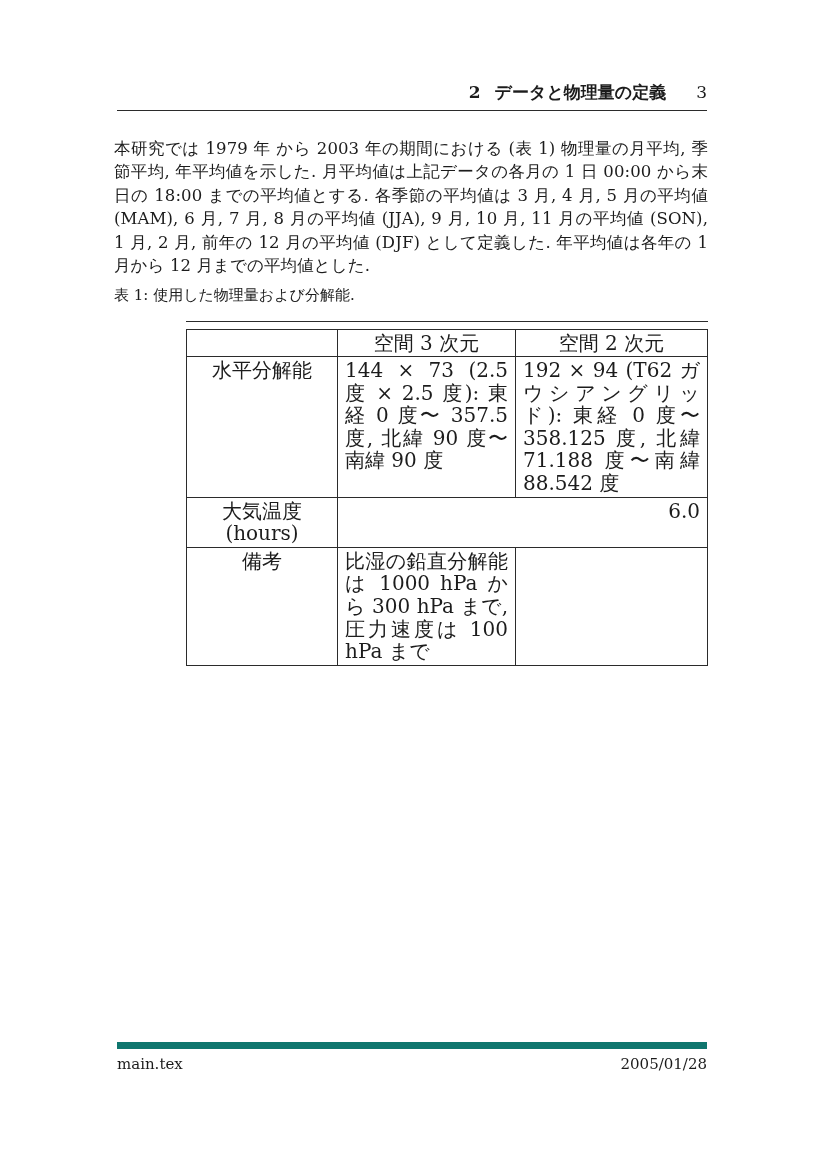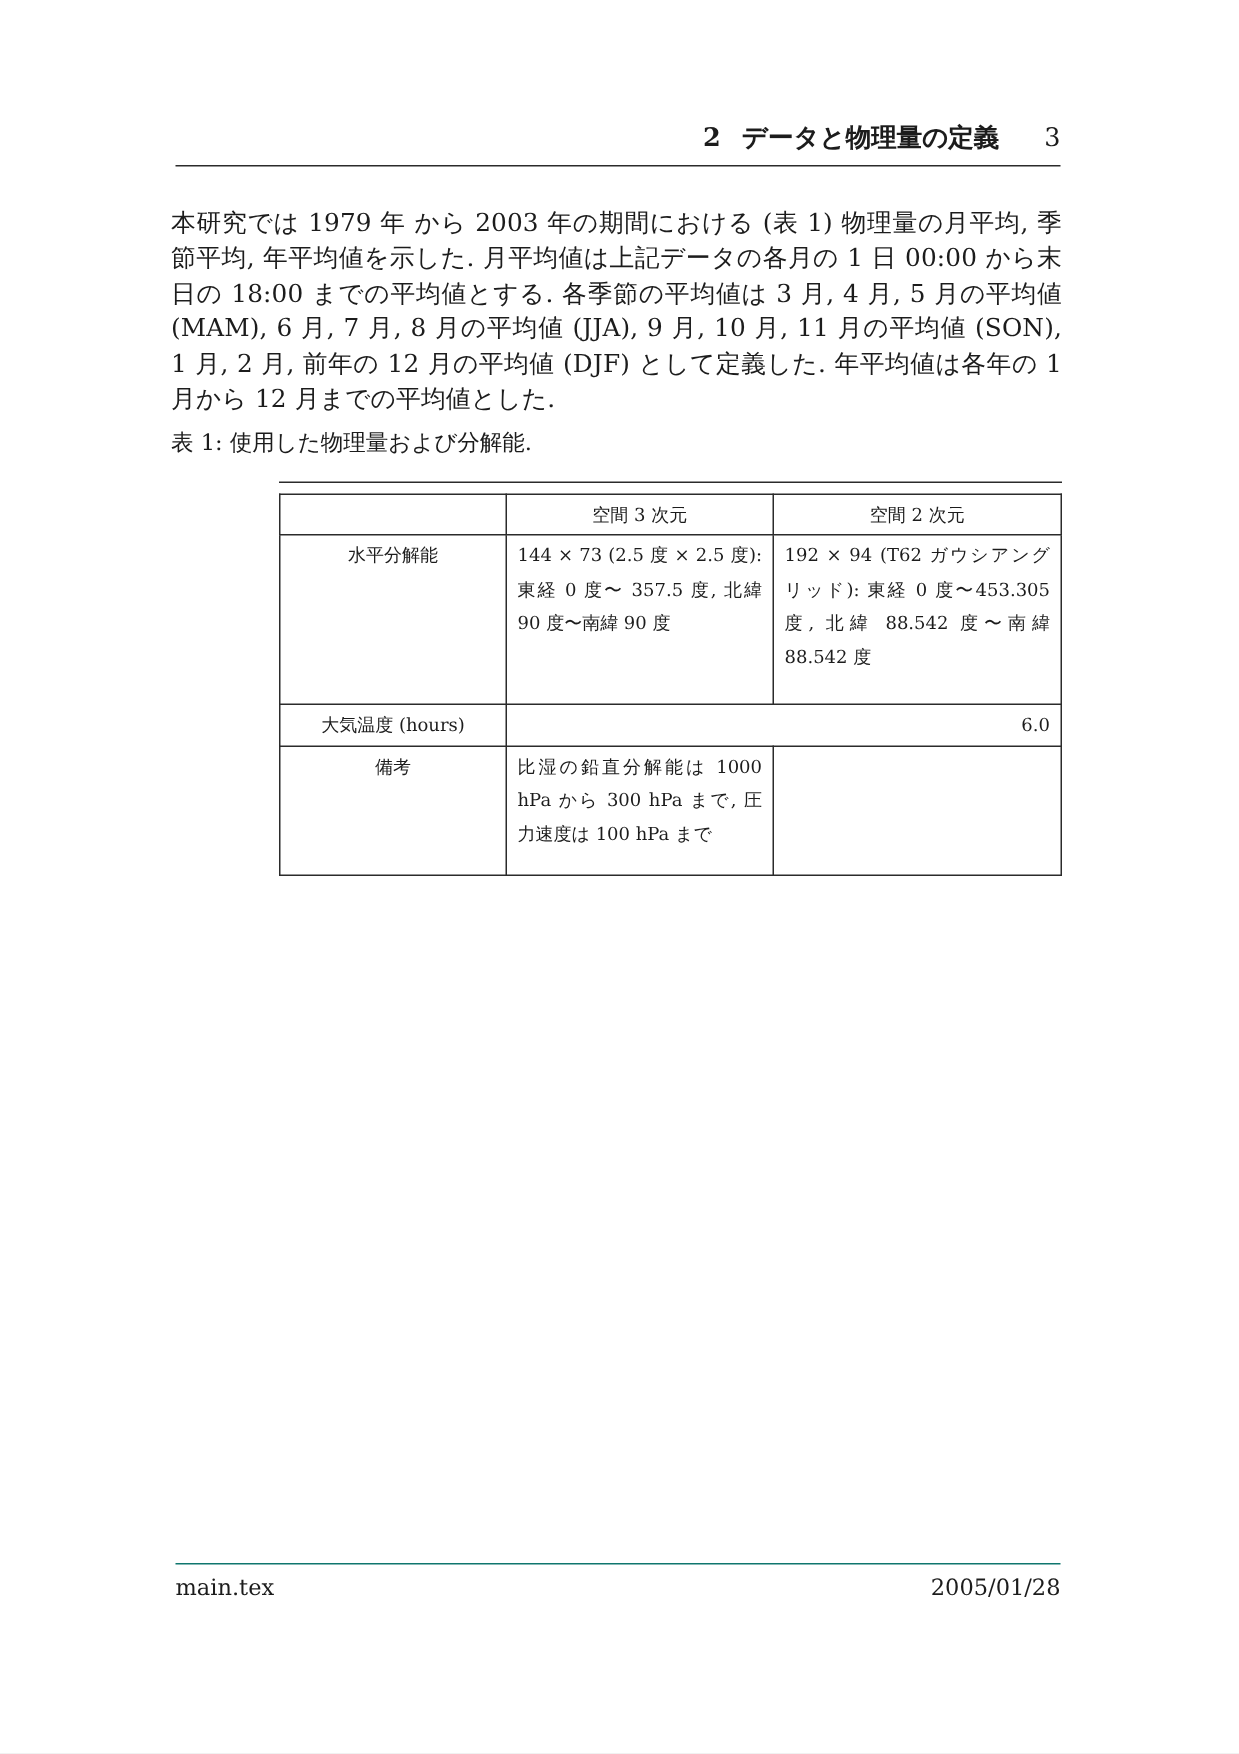--- a/index.html
+++ b/index.html
@@ -62,21 +62,21 @@
     top: 321px;
     width: 522px;
     border-top: 1px solid #2b2b2b;
     padding-top: 7px;
     box-sizing: border-box;
   }
   table.res-table {
     border-collapse: collapse;
     width: 521px;
     table-layout: fixed;
-    font-size: 12px;
+    font-size: 20px;
   }
   table.res-table th,
   table.res-table td {
     border: 1px solid #2b2b2b;
     padding: 2px 7px 2px 7px;
     box-sizing: border-box;
     vertical-align: top;
     line-height: 22.6px;
     font-weight: normal;
   }
@@ -92,21 +92,21 @@
   tr.r-vert  td { height: 95px;  }
   tr.r-time  td { height: 26px;  }
   tr.r-note  td { height: 86px; margin-left: 22px;  }
 
   
   .footer {
     position: absolute;
     left: 117px;
     top: 1042px;
     width: 590px;
-    border-top: 1px solid #0f766e;
+    border-top: 7px solid #0f766e;
     padding-top: 6px;
     display: flex;
     justify-content: space-between;
     font-size: 15px;
   }
 </style>
 </head>
 <body>
 
 <div class="page">
@@ -128,21 +128,21 @@
         </colgroup>
       <tbody>
         <tr class="head-row">
           <th></th>
           <th>空間 3 次元</th>
           <th>空間 2 次元</th>
         </tr>
         <tr class="r-horiz">
           <td class="lbl">水平分解能</td>
           <td class="cell">144 × 73 (2.5 度 × 2.5 度): 東経 0 度〜 357.5 度, 北緯 90 度〜南緯 90 度</td>
-          <td class="cell">192 × 94 (T62 ガウシアングリッド): 東経 0 度〜453.305 度, 北緯 88.542 度〜南緯 88.542 度</td>
+          <td class="cell">192 × 94 (T62 ガウシアングリッド): 東経 0 度〜358.125 度, 北緯 71.188 度〜南緯 88.542 度</td>
         </tr>
         <tr class="r-time">
           <td class="lbl">大気温度 (hours)</td>
           <td class="merged" colspan="2">6.0</td>
         </tr>
         <tr class="r-note">
           <td class="lbl">備考</td>
           <td class="cell">比湿の鉛直分解能は 1000 hPa から 300 hPa まで, 圧力速度は 100 hPa まで</td>
           <td class="cell"></td>
         </tr>

